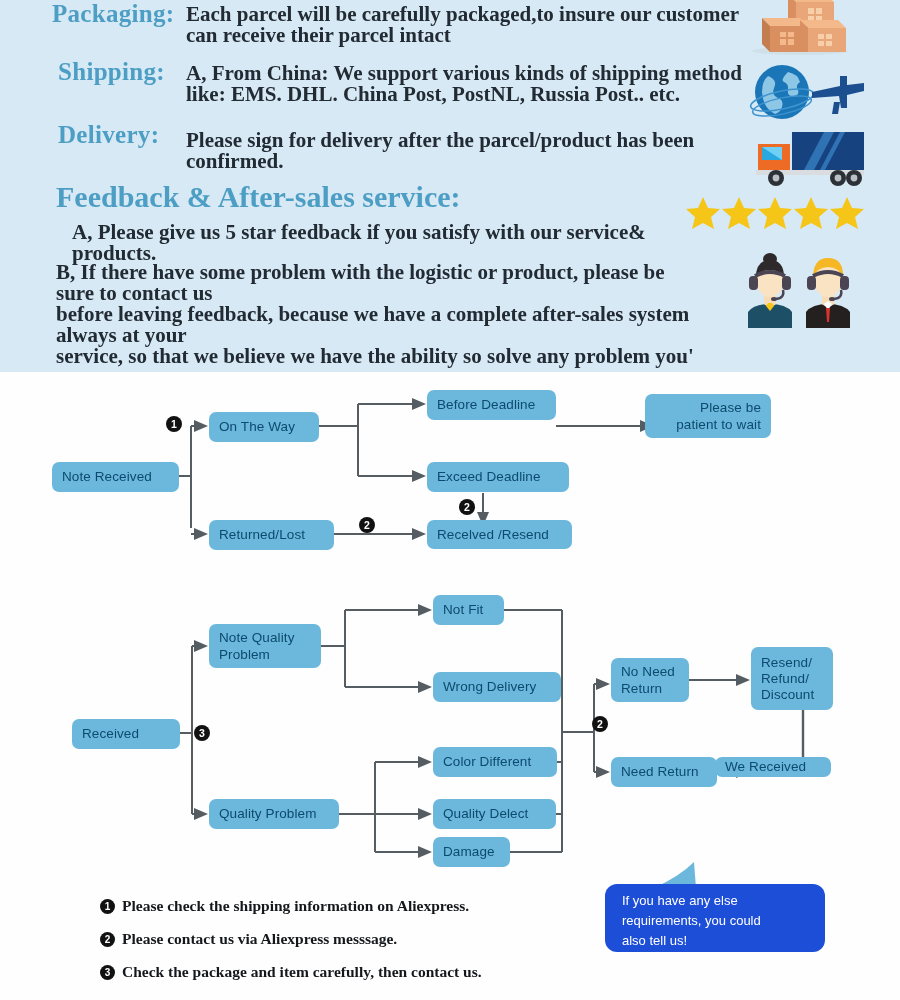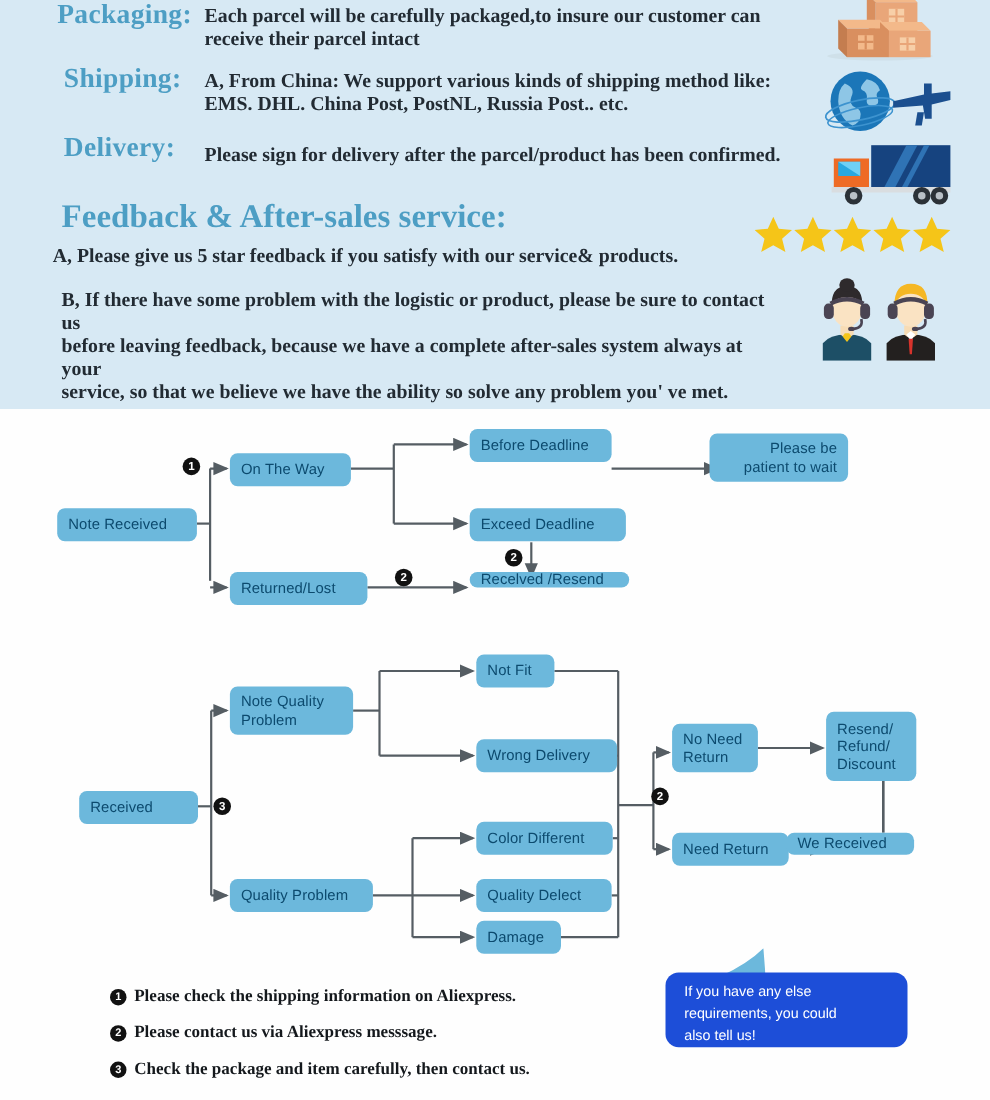--- a/index.html
+++ b/index.html
@@ -25,21 +25,21 @@
     font-family: "Liberation Serif", serif;
     color: #4d9ec4;
     font-size: 25px;
     font-weight: 700;
     letter-spacing: 0.3px;
     white-space: nowrap;
   }
   .info-body {
     font-family: "Liberation Serif", serif;
     color: #222b33;
-    font-size: 18px;
+    font-size: 21px;
     line-height: 21px;
     font-weight: 700;
   }
 
   #lbl-packaging { left: 52px; top: 0px; }
   #txt-packaging { left: 186px; top: 4px; width: 560px; }
 
   #lbl-shipping  { left: 58px; top: 58px; }
   #txt-shipping  { left: 186px; top: 63px; width: 560px; }
 
@@ -48,21 +48,21 @@
 
   #feedback-title {
     position: absolute;
     left: 56px; top: 180px;
     font-family: "Liberation Serif", serif;
     color: #4d9ec4;
     font-size: 30px;
     font-weight: 700;
     white-space: nowrap;
   }
-  #fb-a { position: absolute; left: 48px; top: 222px; width: 660px; }
+  #fb-a { position: absolute; left: 72px; top: 222px; width: 660px; }
   #fb-b { position: absolute; left: 56px; top: 262px; width: 640px; }
   #fb-b .ln { display: block; }
 
   
   .illus { position: absolute; }
   #boxes-icon  { left: 742px; top: -6px;  width: 120px; height: 62px; }
   #globe-icon  { left: 748px; top: 58px;  width: 120px; height: 72px; }
   #truck-icon  { left: 752px; top: 128px; width: 118px; height: 60px; }
   #stars-icon  { left: 686px; top: 196px; width: 180px; height: 34px; }
   #agents-icon { left: 736px; top: 250px; width: 132px; height: 78px; }
@@ -335,21 +335,21 @@
   </div>
   <div class="node" style="left:209px; top:148px; width:125px; height:30px;">
     <span>Returned/Lost</span>
   </div>
   <div class="node" style="left:427px; top:18px; width:129px; height:30px;">
     <span>Before Deadline</span>
   </div>
   <div class="node" style="left:427px; top:90px; width:142px; height:30px;">
     <span>Exceed Deadline</span>
   </div>
-  <div class="node" style="left:427px; top:148px; width:145px; height:14px;">
+  <div class="node" style="left:427px; top:148px; width:145px; height:29px;">
     <span>Recelved /Resend</span>
   </div>
   <div class="node two-line" style="left:645px; top:22px; width:126px; height:44px; flex-direction:column; align-items:flex-end; justify-content:center;">
     <span>Please be</span>
     <span>patient to wait</span>
   </div>
 
   <div class="badge" style="left:166px; top:44px;">
     <span>1</span>
   </div>

